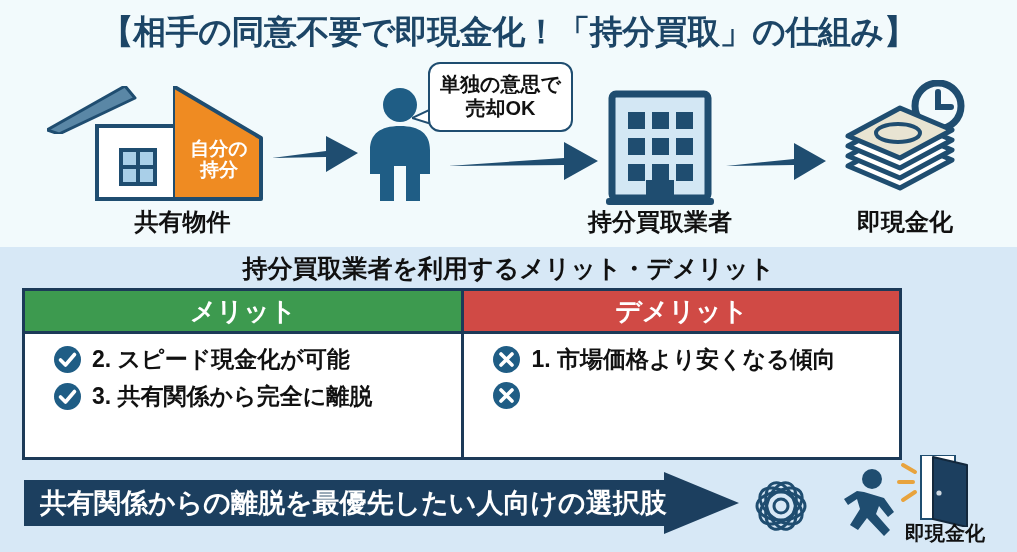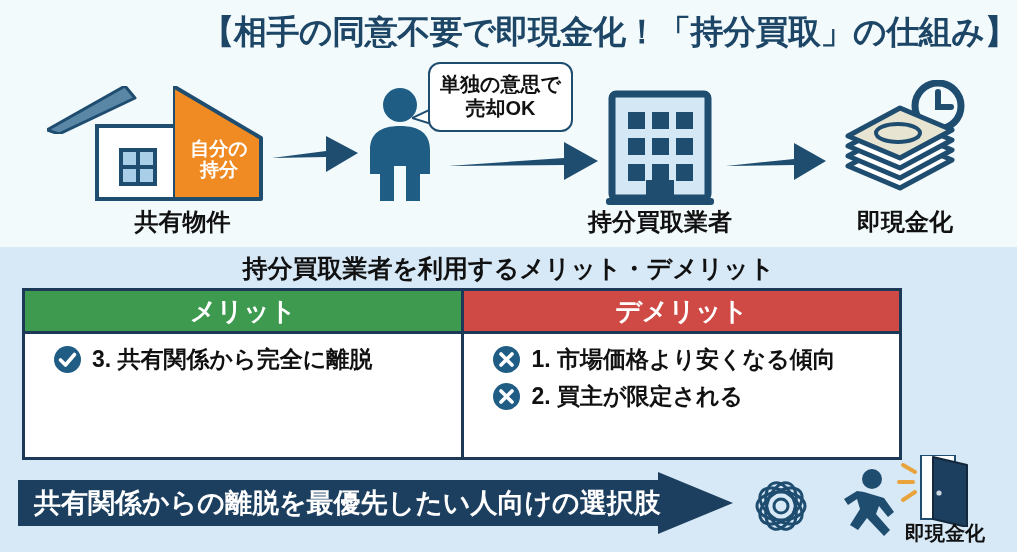--- a/index.html
+++ b/index.html
@@ -32,21 +32,21 @@
     left: 0; top: 247px;
     width: 1017px; height: 305px;
     background: #d7e8f6;
   }
 
   
   .title {
     position: absolute;
     left: 0; top: 10px;
     width: 1017px;
-    text-align: right;
+    text-align: center;
     font-size: 33px;
     font-weight: bold;
     color: #1c4566;
     letter-spacing: -0.5px;
     white-space: nowrap;
   }
 
   
   .flow { position: absolute; left: 0; top: 58px; width: 1017px; height: 180px; }
 
@@ -170,21 +170,21 @@
   .md-list { padding: 10px 0 0 28px; }
   .md-item {
     display: flex; align-items: center;
     margin-bottom: 6px;
     font-size: 23px; font-weight: bold; color: #111111;
     white-space: nowrap;
   }
   .md-icon { width: 29px; height: 29px; margin-right: 10px; flex: none; }
 
   
-  .banner-wrap { position: absolute; left: 18px; top: 472px; width: 715px; height: 62px; }
+  .banner-wrap { position: absolute; left: 24px; top: 472px; width: 715px; height: 62px; }
   .banner-text {
     position: absolute;
     left: 16px; top: 0;
     width: 620px; height: 62px;
     display: flex; align-items: center;
     font-size: 27px; font-weight: bold; color: #ffffff;
     white-space: nowrap;
   }
   .knot { position: absolute; left: 745px; top: 473px; width: 72px; height: 66px; }
   .walker { position: absolute; left: 840px; top: 468px; width: 66px; height: 74px; }
@@ -285,41 +285,47 @@
 
   <div class="md-table">
     <div class="md-col merit">
       <div class="md-head merit">メリット</div>
       <div class="md-list">
         <div class="md-item">
           <svg class="md-icon" viewBox="0 0 29 29">
             <circle cx="14.5" cy="14.5" r="13.5" fill="#1f5d85"></circle>
             <path d="M7.5 15 L12.5 20 L21.5 9.5" fill="none" stroke="#ffffff" stroke-width="3.6" stroke-linecap="round" stroke-linejoin="round"></path>
           </svg>
+          <span>2. スピード現金化が可能</span>
+        </div>
+        <div class="md-item">
+          <svg class="md-icon" viewBox="0 0 29 29">
+            <circle cx="14.5" cy="14.5" r="13.5" fill="#1f5d85"></circle>
+            <path d="M7.5 15 L12.5 20 L21.5 9.5" fill="none" stroke="#ffffff" stroke-width="3.6" stroke-linecap="round" stroke-linejoin="round"></path>
+          </svg>
           <span>3. 共有関係から完全に離脱</span>
         </div>
       </div>
     </div>
 
     <div class="md-col demerit">
       <div class="md-head demerit">デメリット</div>
       <div class="md-list">
         <div class="md-item">
           <svg class="md-icon" viewBox="0 0 29 29">
             <circle cx="14.5" cy="14.5" r="13.5" fill="#1f5d85"></circle>
             <path d="M9 9 L20 20 M20 9 L9 20" fill="none" stroke="#ffffff" stroke-width="3.6" stroke-linecap="round"></path>
           </svg>
           <span>1. 市場価格より安くなる傾向</span>
         </div>
         <div class="md-item">
           <svg class="md-icon" viewBox="0 0 29 29">
             <circle cx="14.5" cy="14.5" r="13.5" fill="#1f5d85"></circle>
             <path d="M9 9 L20 20 M20 9 L9 20" fill="none" stroke="#ffffff" stroke-width="3.6" stroke-linecap="round"></path>
           </svg>
-          <span>2. 買主が限定される</span>
         </div>
       </div>
     </div>
   </div>
 
   <div class="banner-wrap">
     <svg width="715" height="62" viewBox="0 0 715 62" style="position:absolute;left:0;top:0;">
       <polygon points="0,8 640,8 640,0 715,31 640,62 640,54 0,54" fill="#1c3f5f"></polygon>
     </svg>
     <div class="banner-text">共有関係からの離脱を最優先したい人向けの選択肢</div>

